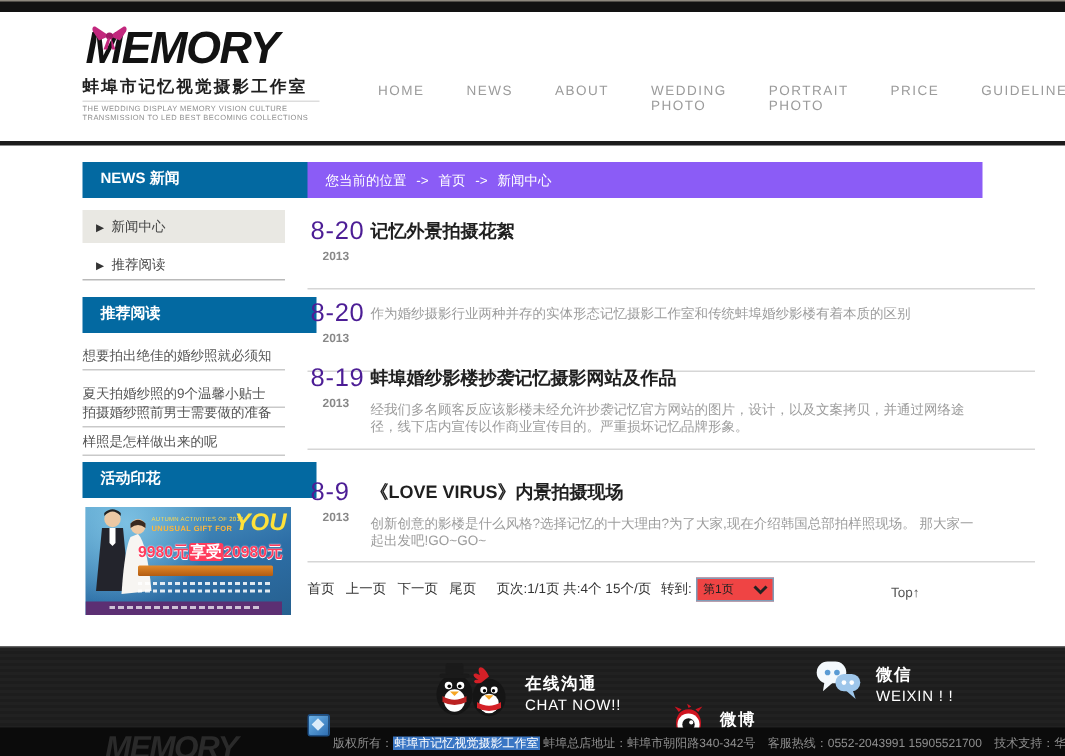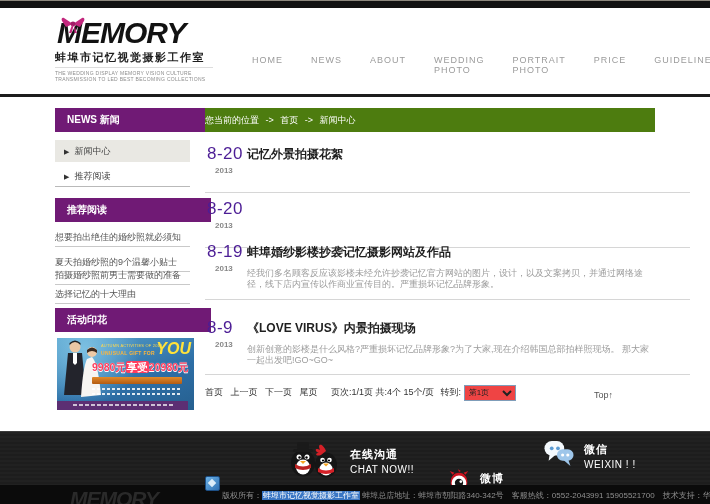--- a/index.html
+++ b/index.html
@@ -14,21 +14,21 @@
   .header{position:absolute;left:0;top:8px;width:710px;height:86px;background:#fff;border-bottom:3px solid #1c1c1c;}
   .logo{position:absolute;left:55px;top:8px;width:160px;display:block;}
   .bow{position:absolute;left:6px;top:0px;}
   .brand{font-style:italic;font-weight:bold;font-size:30px;letter-spacing:-1px;color:#121212;line-height:34px;padding-left:2px;}
   .lsub{font-size:11px;font-weight:bold;color:#1f1f1f;letter-spacing:1.5px;margin-top:0px;}
   .ltag{font-size:5px;color:#8d8d8d;letter-spacing:.3px;width:158px;line-height:6px;margin-top:2px;border-top:1px solid #ddd;padding-top:2px;}
   .nav{position:absolute;left:224px;top:47px;width:432px;display:flex;justify-content:space-between;}
   .nav a{font-size:9px;color:#9b9b9b;letter-spacing:1px;padding-left:28px;}
 
   
-  .phead{position:absolute;left:55px;width:156px;height:24px;background:#701a75;color:#fff;
+  .phead{position:absolute;left:55px;width:156px;height:24px;background:#0369a1;color:#fff;
          font-size:10px;font-weight:bold;line-height:24px;padding-left:12px;box-sizing:border-box;}
 
   
   .sitem{position:absolute;left:55px;width:135px;height:22px;font-size:9px;color:#444;line-height:22px;
          padding-left:9px;box-sizing:border-box;display:block;}
   .sitem .car{font-size:7px;color:#333;margin-right:5px;}
   .sitem.hl{background:#e9e8e3;}
   .sitem.bd{border-bottom:1px solid #b9b9b9;}
   .ritem{position:absolute;left:55px;width:135px;height:19px;font-size:9px;color:#555;line-height:18px;
          border-bottom:1px solid #c9c9c9;box-sizing:border-box;display:block;overflow:hidden;white-space:nowrap;}
@@ -42,22 +42,22 @@
   .byou{position:absolute;top:2px;right:3px;font-size:16px;font-weight:bold;font-style:italic;color:#ffe23a;}
   .bprice{position:absolute;top:23px;left:35px;font-size:10.5px;font-weight:bold;color:#ff3d5e;white-space:nowrap;
           text-shadow:0 0 1px #fff,0 1px 0 #fff;}
   .bprice .mid{color:#fff;background:#ff3d5e;border-radius:2px;padding:0 1px;text-shadow:none;}
   .bstrip1{position:absolute;top:39px;left:35px;width:90px;height:7px;background:linear-gradient(#e2892a,#b35c12);border-radius:1px;}
   .bdots{position:absolute;left:35px;width:90px;height:2px;background:repeating-linear-gradient(90deg,rgba(255,255,255,.85) 0 3px,transparent 3px 5px);}
   .bpurple{position:absolute;left:0;bottom:0;width:131px;height:9px;background:#5c2f73;}
   .bpurple i{display:block;margin:3px auto 0;width:100px;height:2px;background:repeating-linear-gradient(90deg,rgba(255,255,255,.7) 0 4px,transparent 4px 6px);}
 
   
-  .crumb{position:absolute;left:205px;top:108px;width:450px;height:24px;background:#4d7c0f;color:#fff;
-         font-size:9px;line-height:24px;box-sizing:border-box;}
+  .crumb{position:absolute;left:205px;top:108px;width:450px;height:24px;background:#8b5cf6;color:#fff;
+         font-size:9px;line-height:24px;padding-left:12px;box-sizing:border-box;}
   .crumb span,.crumb a{margin-right:4px;}
 
   
   .nitem{position:absolute;left:205px;width:485px;border-bottom:1px solid #d6d6d6;}
   .ndate{position:absolute;left:2px;top:2px;font-size:17px;color:#4c1d95;letter-spacing:.5px;}
   .nyear{position:absolute;left:10px;top:24px;font-size:8px;font-weight:bold;color:#888;}
   .ntitle{display:block;margin-left:42px;padding-top:4px;font-size:12px;font-weight:bold;color:#1f1f1f;}
   .ndesc{margin-left:42px;margin-top:7px;font-size:9px;color:#9c9c9c;line-height:11px;width:408px;}
 
   
@@ -120,21 +120,21 @@
 
   <div class="phead" style="top:108px;">NEWS 新闻</div>
 
   <a class="sitem hl" style="top:140px;"><span class="car">▶</span><span>新闻中心</span></a>
   <a class="sitem bd" style="top:165px;"><span class="car">▶</span><span>推荐阅读</span></a>
 
   <div class="phead" style="top:198px;">推荐阅读</div>
   <a class="ritem" style="top:228px;">想要拍出绝佳的婚纱照就必须知</a>
   <a class="ritem" style="top:253px;">夏天拍婚纱照的9个温馨小贴士</a>
   <a class="ritem" style="top:266px;">拍摄婚纱照前男士需要做的准备</a>
-  <a class="ritem" style="top:285px;">选择记忆的十大理由</a>
+  <a class="ritem" style="top:285px;">样照是怎样做出来的呢</a>
 
   <div class="phead" style="top:308px;">活动印花</div>
 
   <a class="banner">
     <span class="bcouple">
       <svg width="46" height="58" viewBox="0 0 46 58">
         <circle cx="16" cy="8" r="5.5" fill="#ebc8a4"></circle>
         <path d="M10.5 6 q5.5 -6 11 0 l0 -2 q-5.5 -5 -11 0 Z" fill="#222"></path>
         <path d="M9 14 h14 l4 42 h-22 Z" fill="#23242c"></path>
         <path d="M14 14 h4 v10 l-2 2 -2 -2 Z" fill="#fff"></path>
@@ -164,32 +164,33 @@
   </div>
 
   <div class="nitem" style="top:142px;height:50px;">
     <div class="ndate">8-20</div>
     <div class="nyear">2013</div>
     <a class="ntitle">记忆外景拍摄花絮</a>
   </div>
   <div class="nitem" style="top:197px;height:50px;">
     <div class="ndate">8-20</div>
     <div class="nyear">2013</div>
+    <div class="ndesc">作为婚纱摄影行业两种并存的实体形态记忆摄影工作室和传统蚌埠婚纱影楼有着本质的区别</div>
   </div>
   <div class="nitem" style="top:240px;height:59px;">
     <div class="ndate">8-19</div>
     <div class="nyear">2013</div>
     <a class="ntitle">蚌埠婚纱影楼抄袭记忆摄影网站及作品</a>
     <div class="ndesc">经我们多名顾客反应该影楼未经允许抄袭记忆官方网站的图片，设计，以及文案拷贝，并通过网络途径，线下店内宣传以作商业宣传目的。严重损坏记忆品牌形象。</div>
   </div>
   <div class="nitem" style="top:316px;height:58px;">
     <div class="ndate">8-9</div>
     <div class="nyear">2013</div>
     <a class="ntitle">《LOVE VIRUS》内景拍摄现场</a>
-    <div class="ndesc">创新创意的影楼是什么风格?严重损坏记忆品牌形象?为了大家,现在介绍韩国总部拍样照现场。 那大家一起出发吧!GO~GO~</div>
+    <div class="ndesc">创新创意的影楼是什么风格?选择记忆的十大理由?为了大家,现在介绍韩国总部拍样照现场。 那大家一起出发吧!GO~GO~</div>
   </div>
 
   <div class="pgn">
     <a>首页</a>
     <a>上一页</a>
     <a>下一页</a>
     <a>尾页</a>
     <span class="info">页次:1/1页 共:4个 15个/页</span>
     <span>转到:</span>
     <select>

